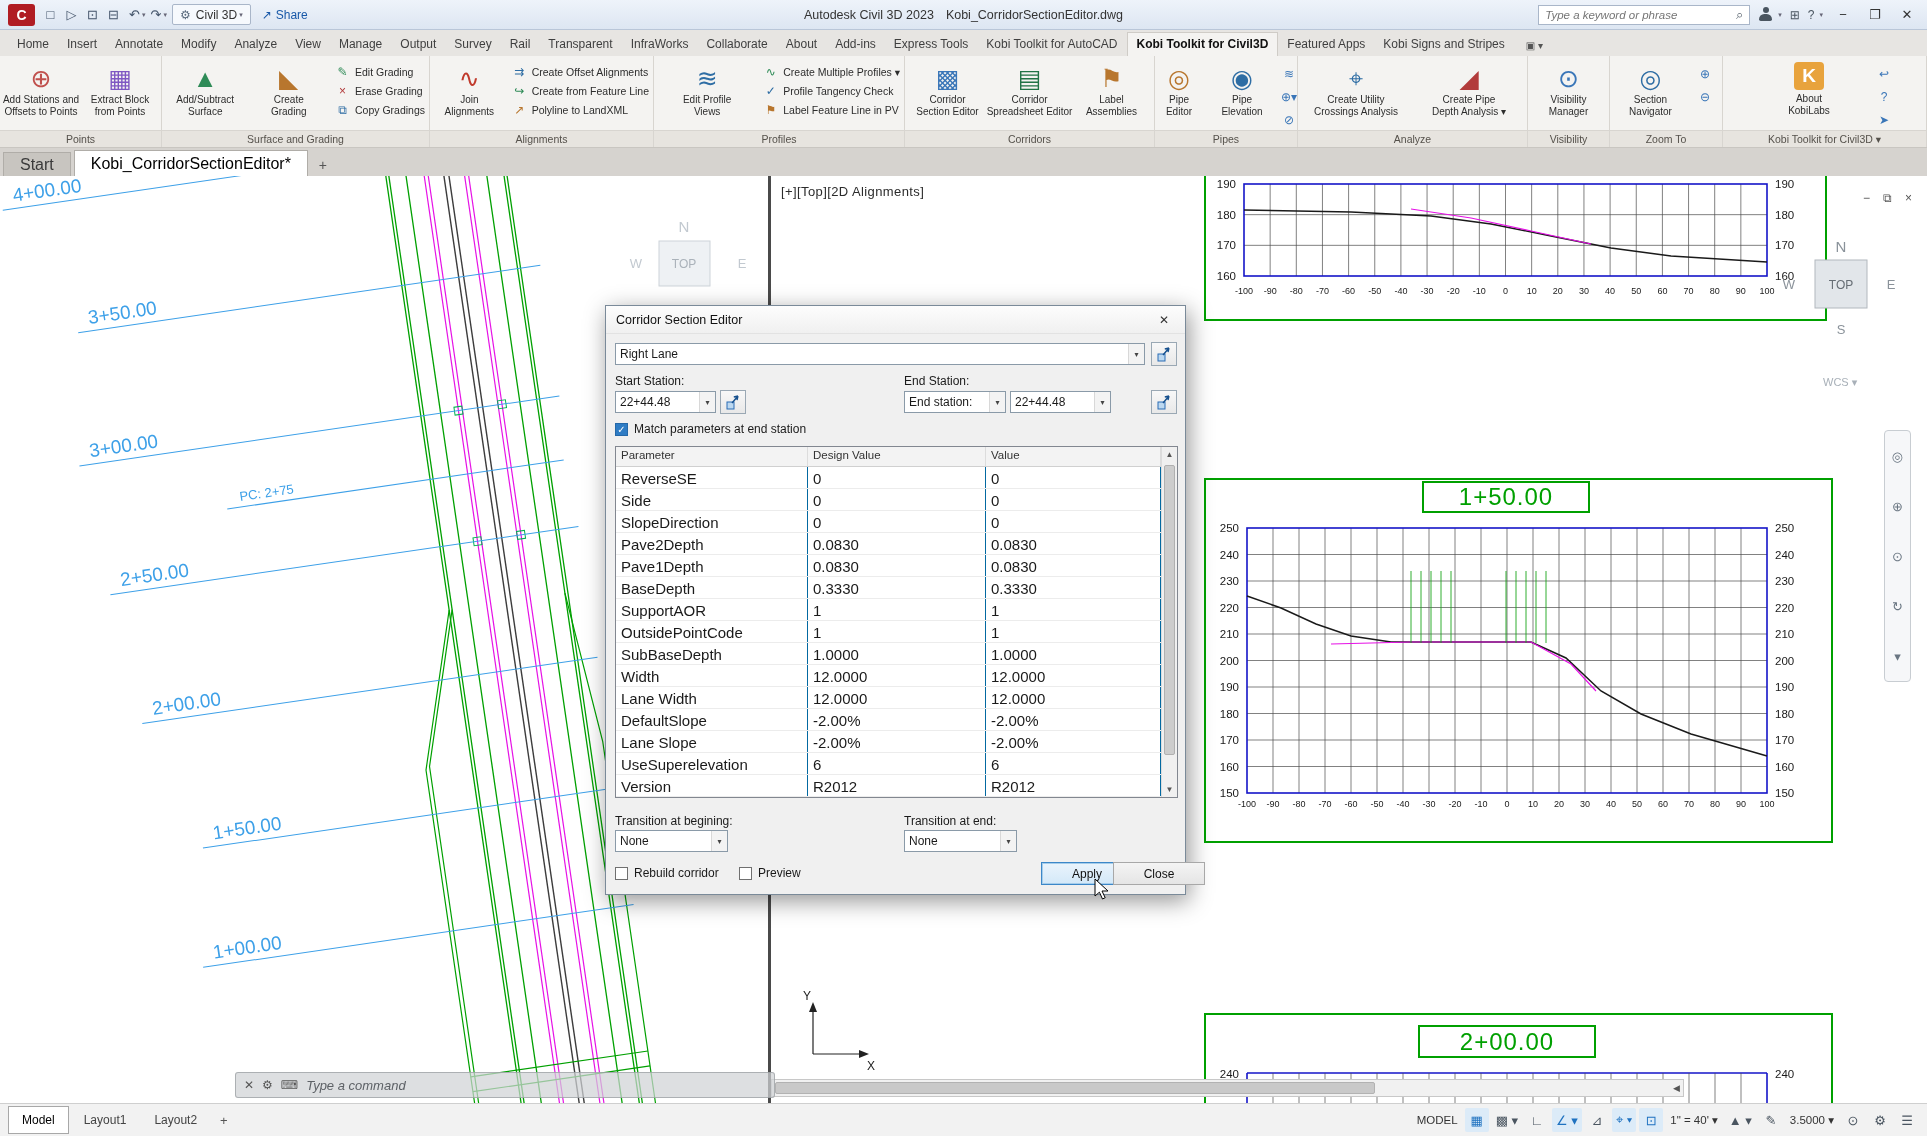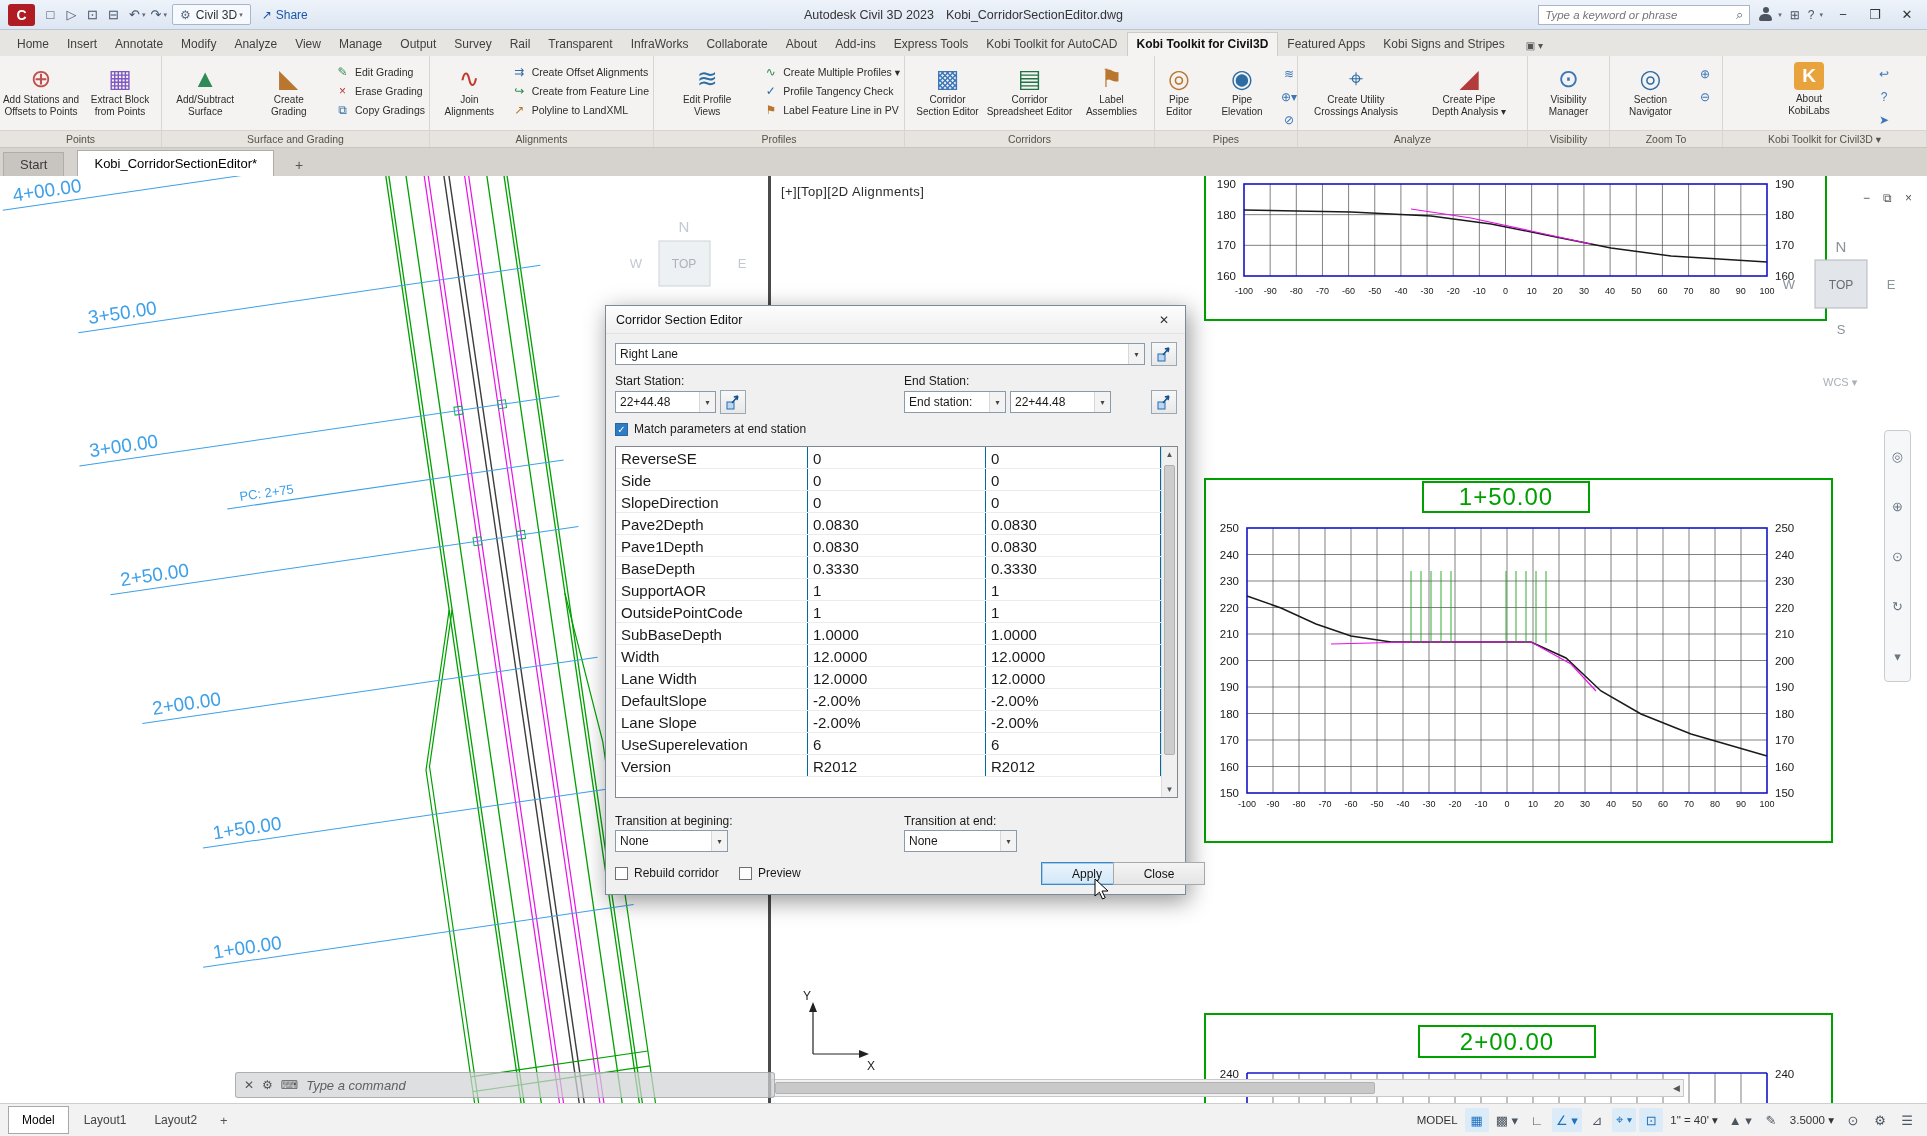--- a/index.html
+++ b/index.html
@@ -42,21 +42,21 @@
 .bicon.badge{width:30px;height:28px;line-height:28px;border-radius:4px;font-size:19px;font-weight:bold;margin-bottom:3px}
 .blabel{font-size:10px;line-height:12px;text-align:center;color:#2d2d2d;white-space:nowrap}
 .smallcol{display:flex;flex-direction:column;justify-content:flex-start;padding:7px 2px 0 4px;gap:5px;flex:0 0 auto}
 .smallbtn{display:flex;align-items:center;gap:5px;font-size:10.5px;color:#2d2d2d;white-space:nowrap}
 .sicon{width:15px;font-size:12px;text-align:center}
 .toolcol{display:flex;flex-direction:column;gap:3px;padding:6px 3px 0;flex:0 0 auto}
 .toolbtn{width:24px;height:20px;display:flex;align-items:center;justify-content:center;font-size:12px;color:#3a76b8;border:1px solid transparent}
 
 
 #filetabs{position:absolute;top:148px;left:0;width:100%;height:28px;background:#d6d3cf;display:flex;align-items:flex-end;padding-left:3px;z-index:37}
-.ftab{height:24px;padding:8px 16px;display:flex;align-items:center;font-size:13px;background:#c8c5c0;color:#3a3a3a;border:1px solid #b0ada8;border-bottom:none;margin-right:13px;white-space:nowrap}
+.ftab{height:24px;padding:8px 16px;display:flex;align-items:center;font-size:16px;background:#c8c5c0;color:#3a3a3a;border:1px solid #b0ada8;border-bottom:none;margin-right:3px;white-space:nowrap}
 .ftab.active{background:#fff;color:#000;height:26px;font-weight:normal}
 .ftab-plus{width:24px;height:22px;display:flex;align-items:center;justify-content:center;color:#555;font-size:14px}
 
 
 #canvas{position:absolute;top:176px;left:0;width:1927px;height:927px;background:#fff;overflow:hidden}
 #plan-svg{position:absolute;left:0;top:0}
 #right-svg{position:absolute;left:771px;top:0}
 #vp-divider{position:absolute;left:768px;top:0;width:3px;height:927px;background:#4a4a4a}
 #vp-label{position:absolute;left:781px;top:8px;font-size:13px;color:#2b2b2b;letter-spacing:.4px;z-index:5}
 svg text{font-family:"Liberation Sans",sans-serif}
@@ -711,20 +711,25 @@
             <path d="M13 2 L7 9 M13 2 l-4.2 1 M13 2 l-1 4.2" stroke="#16508e" fill="none" stroke-width="1.4"></path>
           </svg>
       </div>
 
       <div class="cbrow" style="left:9px;top:116px">
         <span class="cb checked">✓</span>
         <span class="cblabel">Match parameters at end station</span>
       </div>
 
       <div id="tbl">
+        <div id="tblhead">
+            <div class="th">Parameter</div>
+            <div class="th">Design Value</div>
+            <div class="th">Value</div>
+          </div>
         <div id="tblbody">
             <div class="trow">
               <div class="td">ReverseSE</div>
               <div class="td">0</div>
               <div class="td">0</div>
             </div>
             <div class="trow">
               <div class="td">Side</div>
               <div class="td">0</div>
               <div class="td">0</div>

